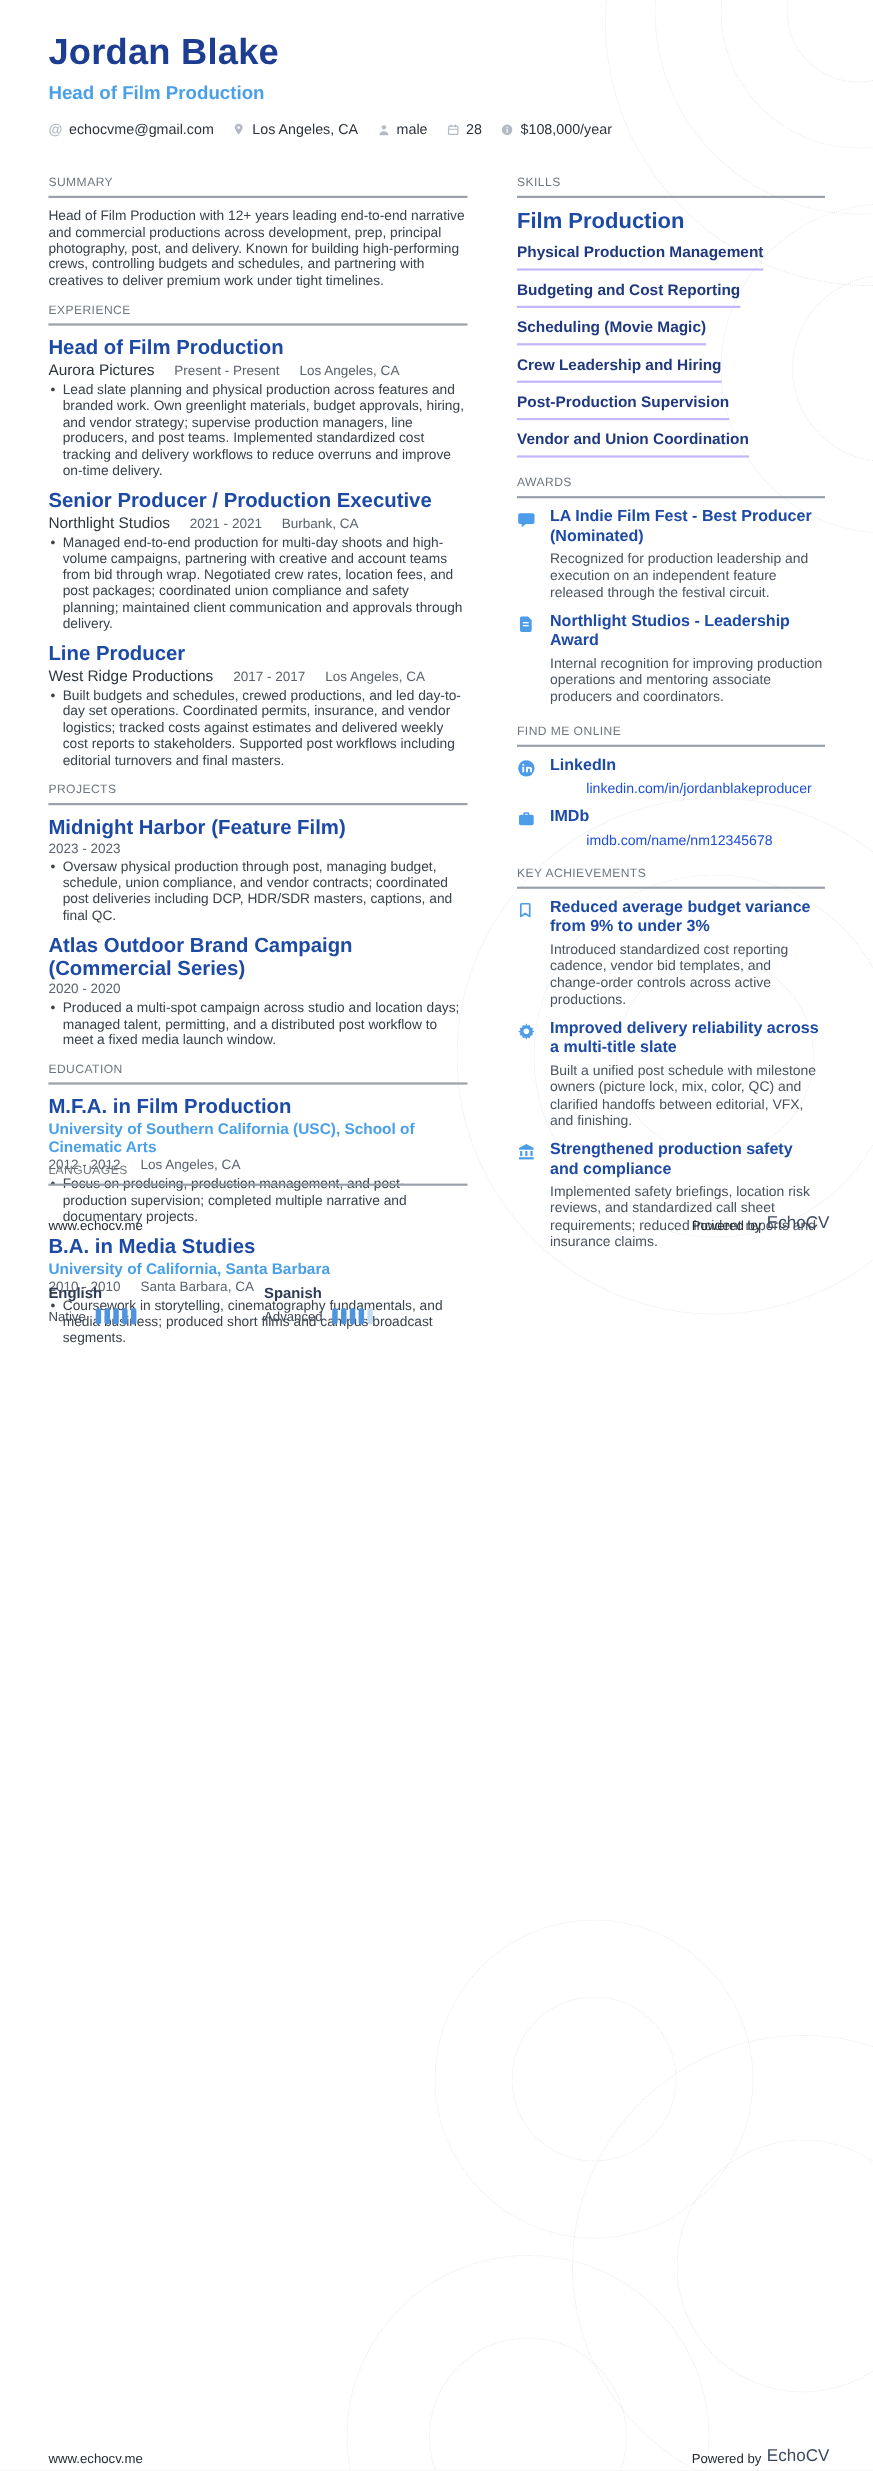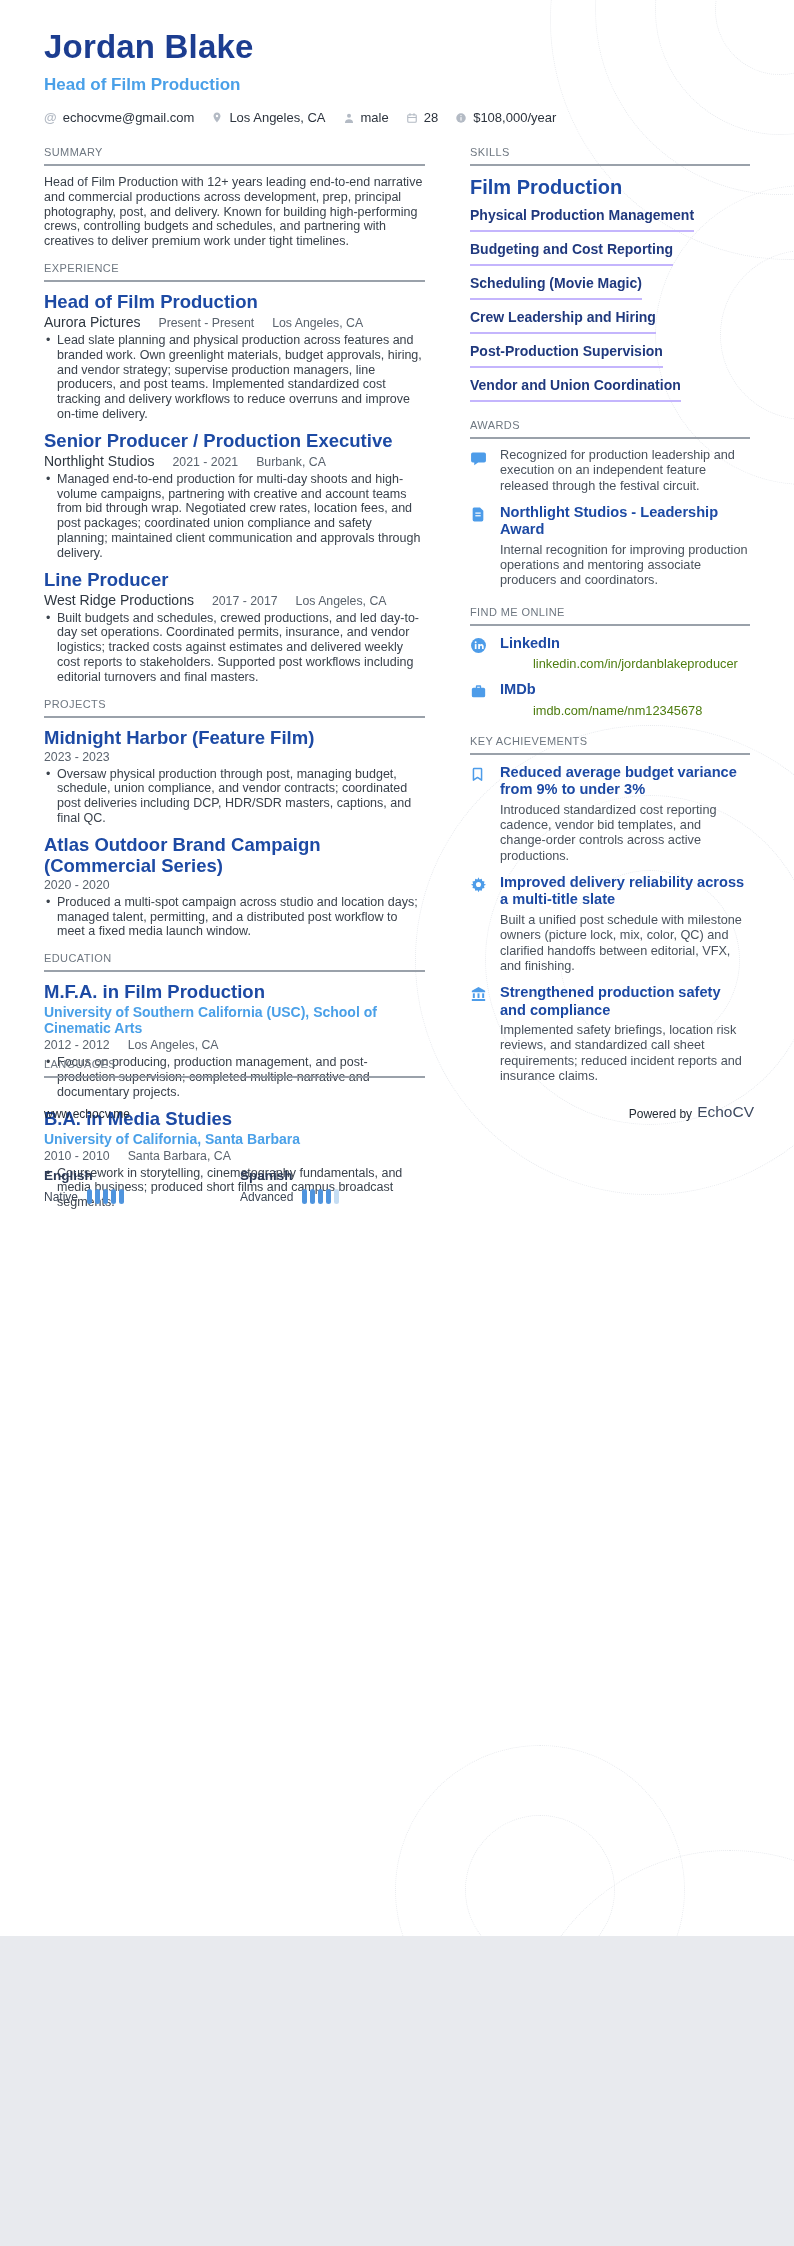--- a/index.html
+++ b/index.html
@@ -1,35 +1,35 @@
 <!DOCTYPE html>
 <html><head>
 <meta charset="utf-8">
 <style>
   * { margin:0; padding:0; box-sizing:border-box; }
   body { background:#e8eaee; font-family:"Liberation Sans", sans-serif; }
   .page {
-    position:relative; width:794px; height:1936px; margin:0 auto;
+    position:relative; width:794px; height:2246px; margin:0 auto;
     background:#ffffff; overflow:hidden; color:#3a424c;
   }
   
   .ring { position:absolute; border:1.5px dotted #d5d9e0; border-radius:50%;
           transform:translate(-50%,-50%); opacity:.55; pointer-events:none; }
   
   .header { position:relative; margin:28px 44px 0; z-index:2; }
   .name { font-size:33px; line-height:38px; font-weight:700; color:#1c3d90; letter-spacing:.2px; }
   .role { font-size:17px; line-height:22px; font-weight:700; color:#4aa0e8; margin-top:8px; }
   .contact { display:flex; align-items:center; gap:17px; margin-top:14px;
              font-size:13px; color:#2c333d; }
   .contact .c-item { display:flex; align-items:center; gap:6px; }
   .contact .ci { color:#b3bac4; display:inline-flex; align-items:center; }
   .contact .ci svg { display:block; }
   .at-glyph { font-size:13px; color:#b3bac4; font-weight:700; }
   
-  .columns { position:relative; display:flex; margin:21px 44px 0; z-index:2; }
+  .columns { position:relative; display:flex; margin:35px 44px 0; z-index:2; }
   .col-left  { width:381px; }
   .col-gap   { width:45px; flex:none; }
   .col-right { width:280px; flex:none; }
   .section { margin-bottom:13px; }
   .sec-label { font-size:11px; line-height:13px; font-weight:500; color:#6e7781;
                letter-spacing:.4px; padding-bottom:5px; border-bottom:2px solid #9aa1aa;
                margin-bottom:9px; }
   .body-txt { font-size:12.5px; line-height:14.8px; color:#3a424c; }
   .bullet { position:relative; padding-left:13px; font-size:12.5px; line-height:14.8px; color:#3a424c; }
   .bullet::before { content:"•"; position:absolute; left:2px; color:#3a424c; }
@@ -43,21 +43,21 @@
   
   .skill-primary { font-size:20px; line-height:24px; font-weight:600; color:#1d4aa4; margin-bottom:8px; }
   .skill-item { display:table; font-size:14px; line-height:16px; font-weight:700; color:#20397e;
                 padding-bottom:7px; border-bottom:2px solid #c4b5fd; margin-bottom:9px; }
   
   .ico-item { display:flex; gap:12px; margin-bottom:10px; }
   .ico-box { width:18px; flex:none; padding-top:2px; }
   .ico-box svg { display:block; }
   .ico-title { font-size:14.6px; line-height:17.5px; font-weight:600; color:#1d4aa4; margin-bottom:4px; }
   .ico-desc { font-size:12.7px; line-height:15.3px; color:#49525d; }
-  .url-txt { font-size:12.8px; color:#4d7c0f;padding-left:33px; }
+  .url-txt { font-size:12.8px; color:#1d4ed8;padding-left:33px; }
   
   .languages-label-block { position:absolute; top:1058px; left:44px; width:381px; z-index:2; }
   .languages-block { position:absolute; top:1168px; left:44px; width:400px; z-index:2; }
   .lang-entry { position:absolute; top:0; }
   .lang-name { font-size:13.5px; line-height:16px; font-weight:700; color:#2c3a55; }
   .lang-level-row { display:flex; align-items:center; gap:9px; margin-top:5px; }
   .lang-level { font-size:12px; color:#3c4655; }
   .bars { display:flex; gap:3px; align-items:center; }
   .bar { width:5px; height:15px; border-radius:2.5px; display:inline-block; }
   .bar.filled { background:#4f94de; }
@@ -247,20 +247,21 @@
       <div class="section" style="margin-top:17px;">
         <div class="sec-label">AWARDS</div>
 
         <div class="ico-item">
           <span class="ico-box">
             <svg width="17" height="17" viewBox="0 0 24 24" fill="#4d9ce9">
                 <path d="M4 3.5h16A2.5 2.5 0 0 1 22.5 6v9a2.5 2.5 0 0 1-2.5 2.5h-8.6L6 21.5v-4H4A2.5 2.5 0 0 1 1.5 15V6A2.5 2.5 0 0 1 4 3.5z"></path>
               </svg>
           </span>
           <span>
+            <div class="ico-title">LA Indie Film Fest - Best Producer (Nominated)</div>
             <div class="ico-desc">Recognized for production leadership and execution on an independent feature released through the festival circuit.</div>
           </span>
         </div>
 
         <div class="ico-item">
           <span class="ico-box">
             <svg width="16" height="17" viewBox="0 0 24 24">
                 <path d="M6 1.5h9l5 5V20a2.5 2.5 0 0 1-2.5 2.5h-11A2.5 2.5 0 0 1 4 20V4A2.5 2.5 0 0 1 6 1.5z" fill="#4d9ce9"></path>
                 <rect x="8" y="9" width="8" height="1.8" fill="#fff"></rect>
                 <rect x="8" y="13" width="8" height="1.8" fill="#fff"></rect>

